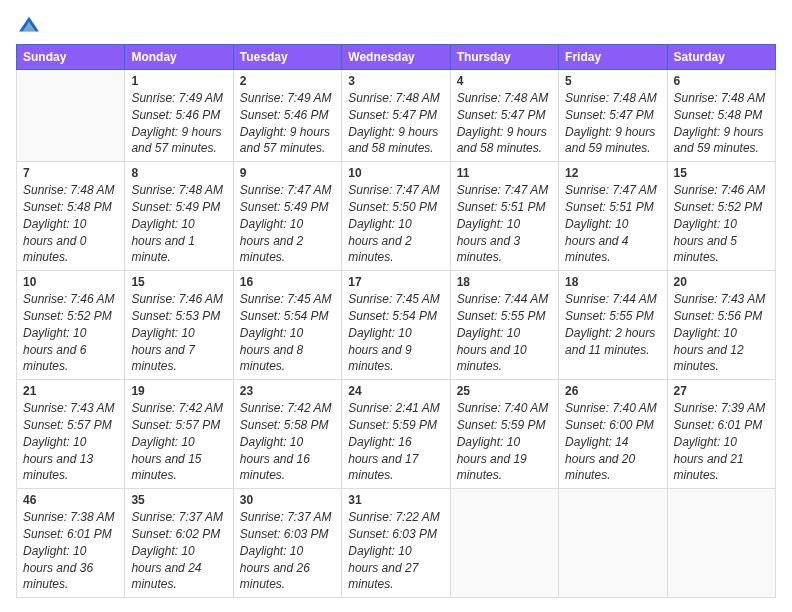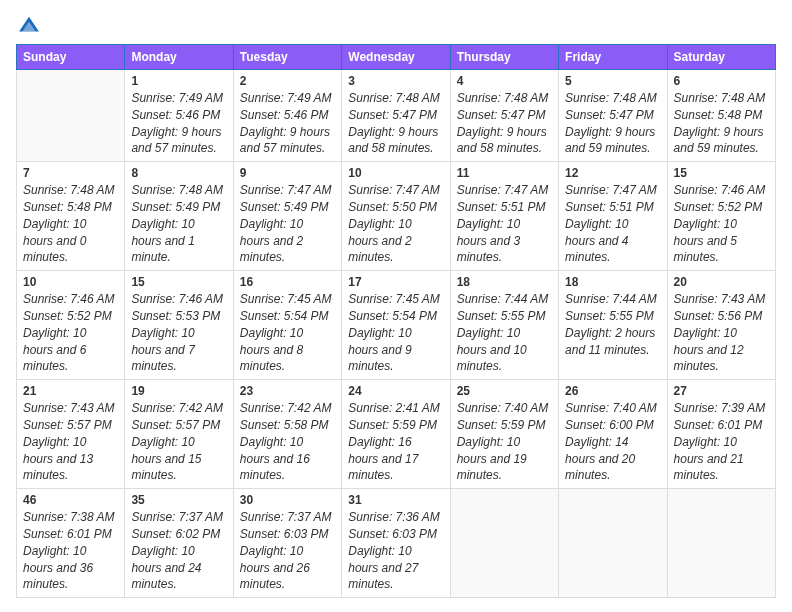--- a/index.html
+++ b/index.html
@@ -257,21 +257,21 @@
           <td>
             <span class="day-num">35</span>
             <div class="day-info"><span>Sunrise: 7:37 AM</span><br><span>Sunset: 6:02 PM</span><br><span>Daylight: 10 hours and 24 minutes.</span></div>
           </td>
           <td>
             <span class="day-num">30</span>
             <div class="day-info"><span>Sunrise: 7:37 AM</span><br><span>Sunset: 6:03 PM</span><br><span>Daylight: 10 hours and 26 minutes.</span></div>
           </td>
           <td>
             <span class="day-num">31</span>
-            <div class="day-info"><span>Sunrise: 7:36 AM</span><br><span>Sunset: 6:03 PM</span><br><span>Daylight: 10 hours and 27 minutes.</span></div>
+            <div class="day-info"><span>Sunrise: 7:22 AM</span><br><span>Sunset: 6:03 PM</span><br><span>Daylight: 10 hours and 27 minutes.</span></div>
           </td>
           <td class="empty-cell"></td>
           <td class="empty-cell"></td>
           <td class="empty-cell"></td>
         </tr>
       </tbody>
   </table>
 </div>
 
 </body></html>

